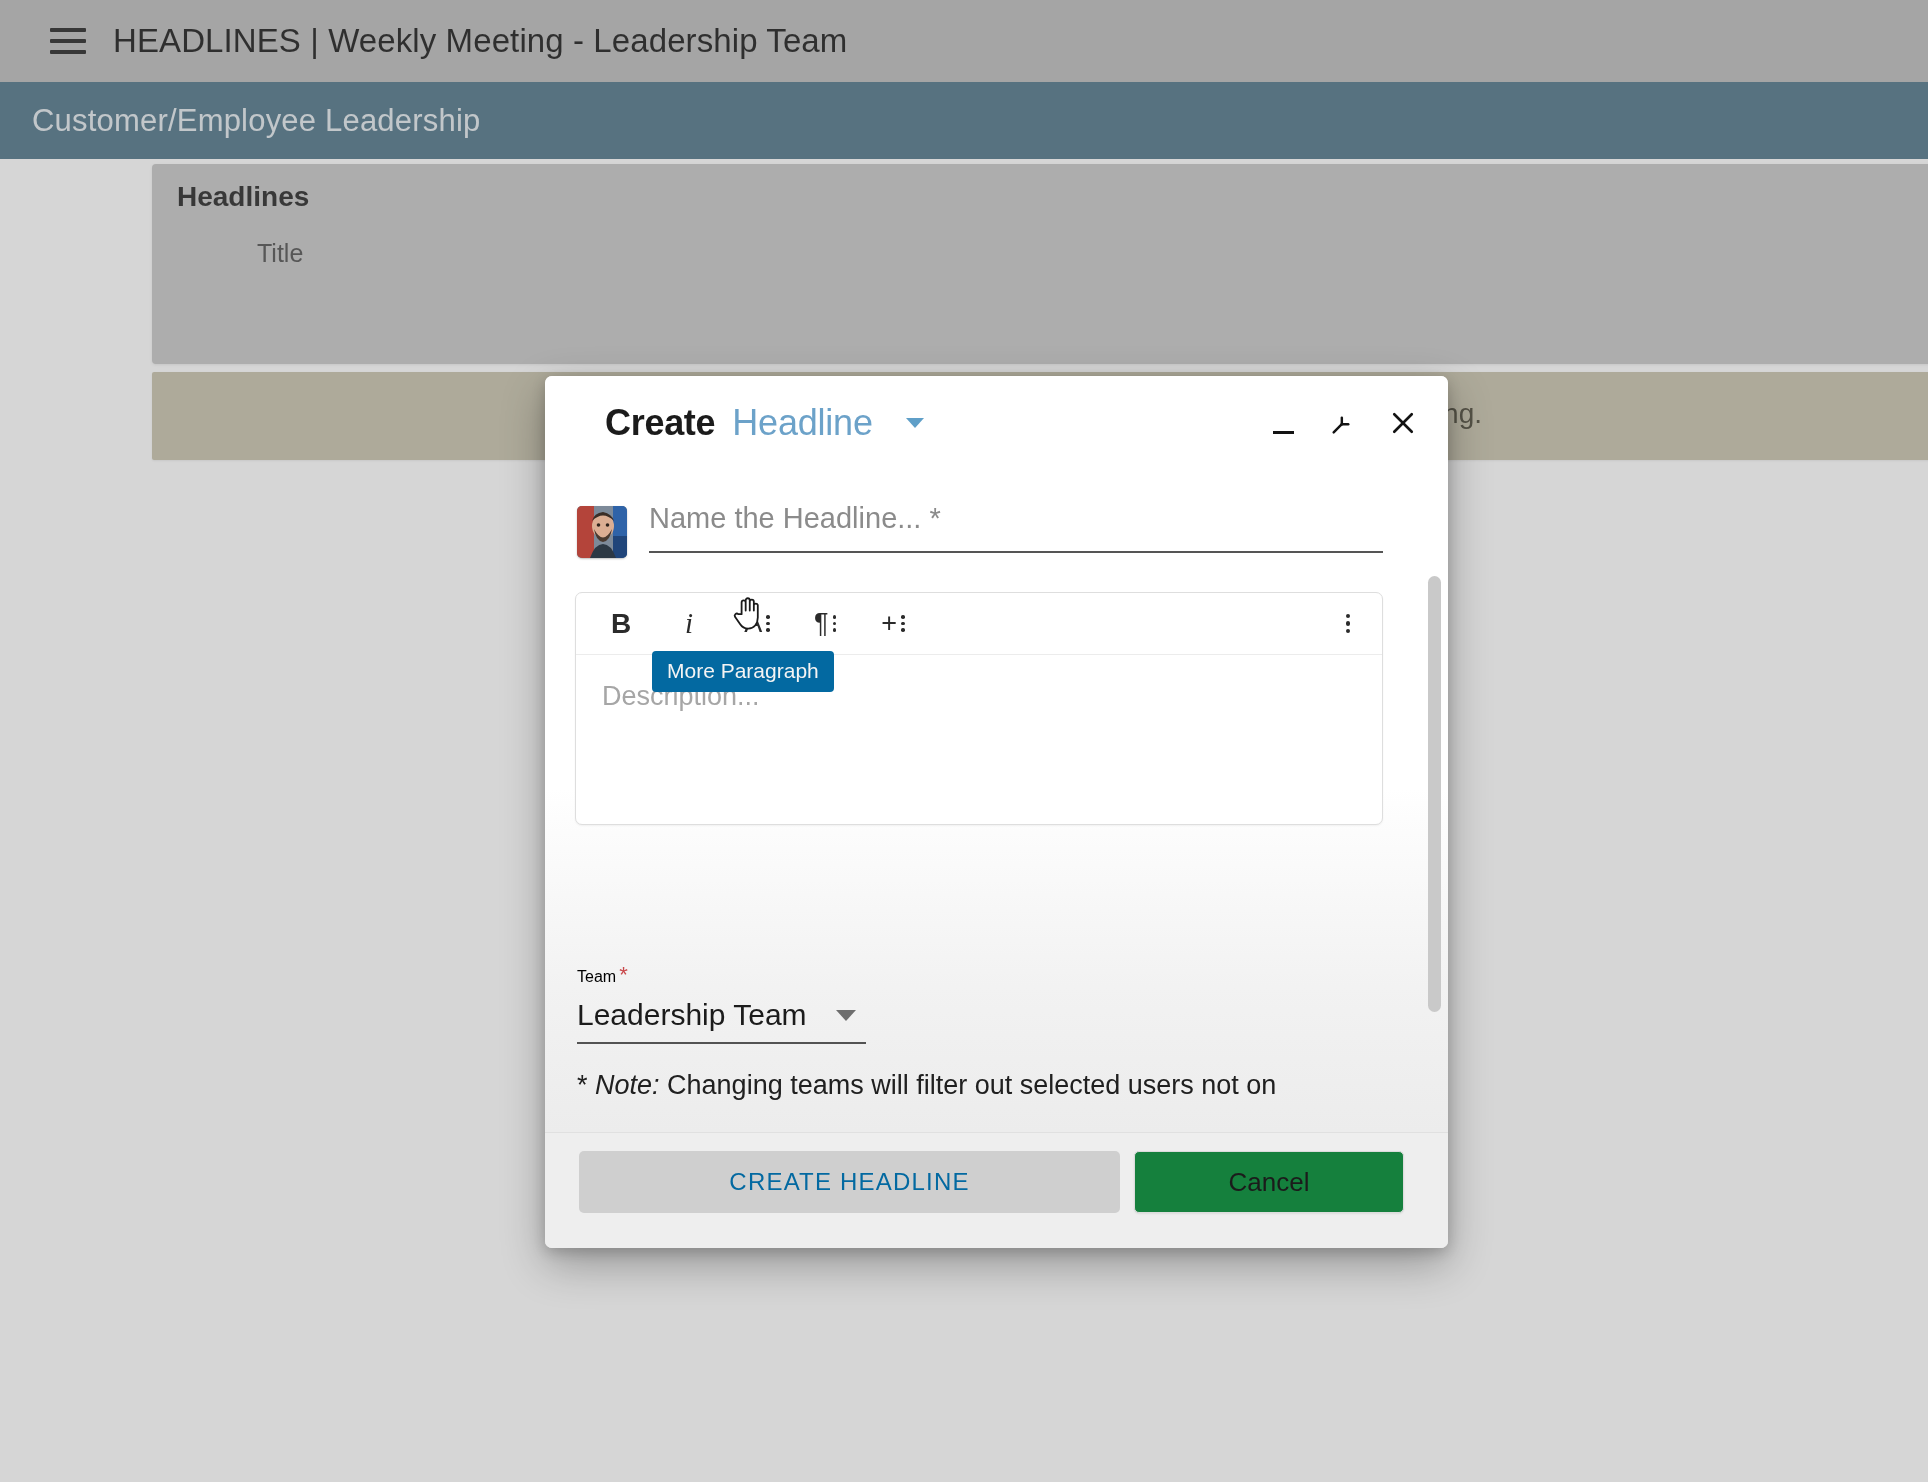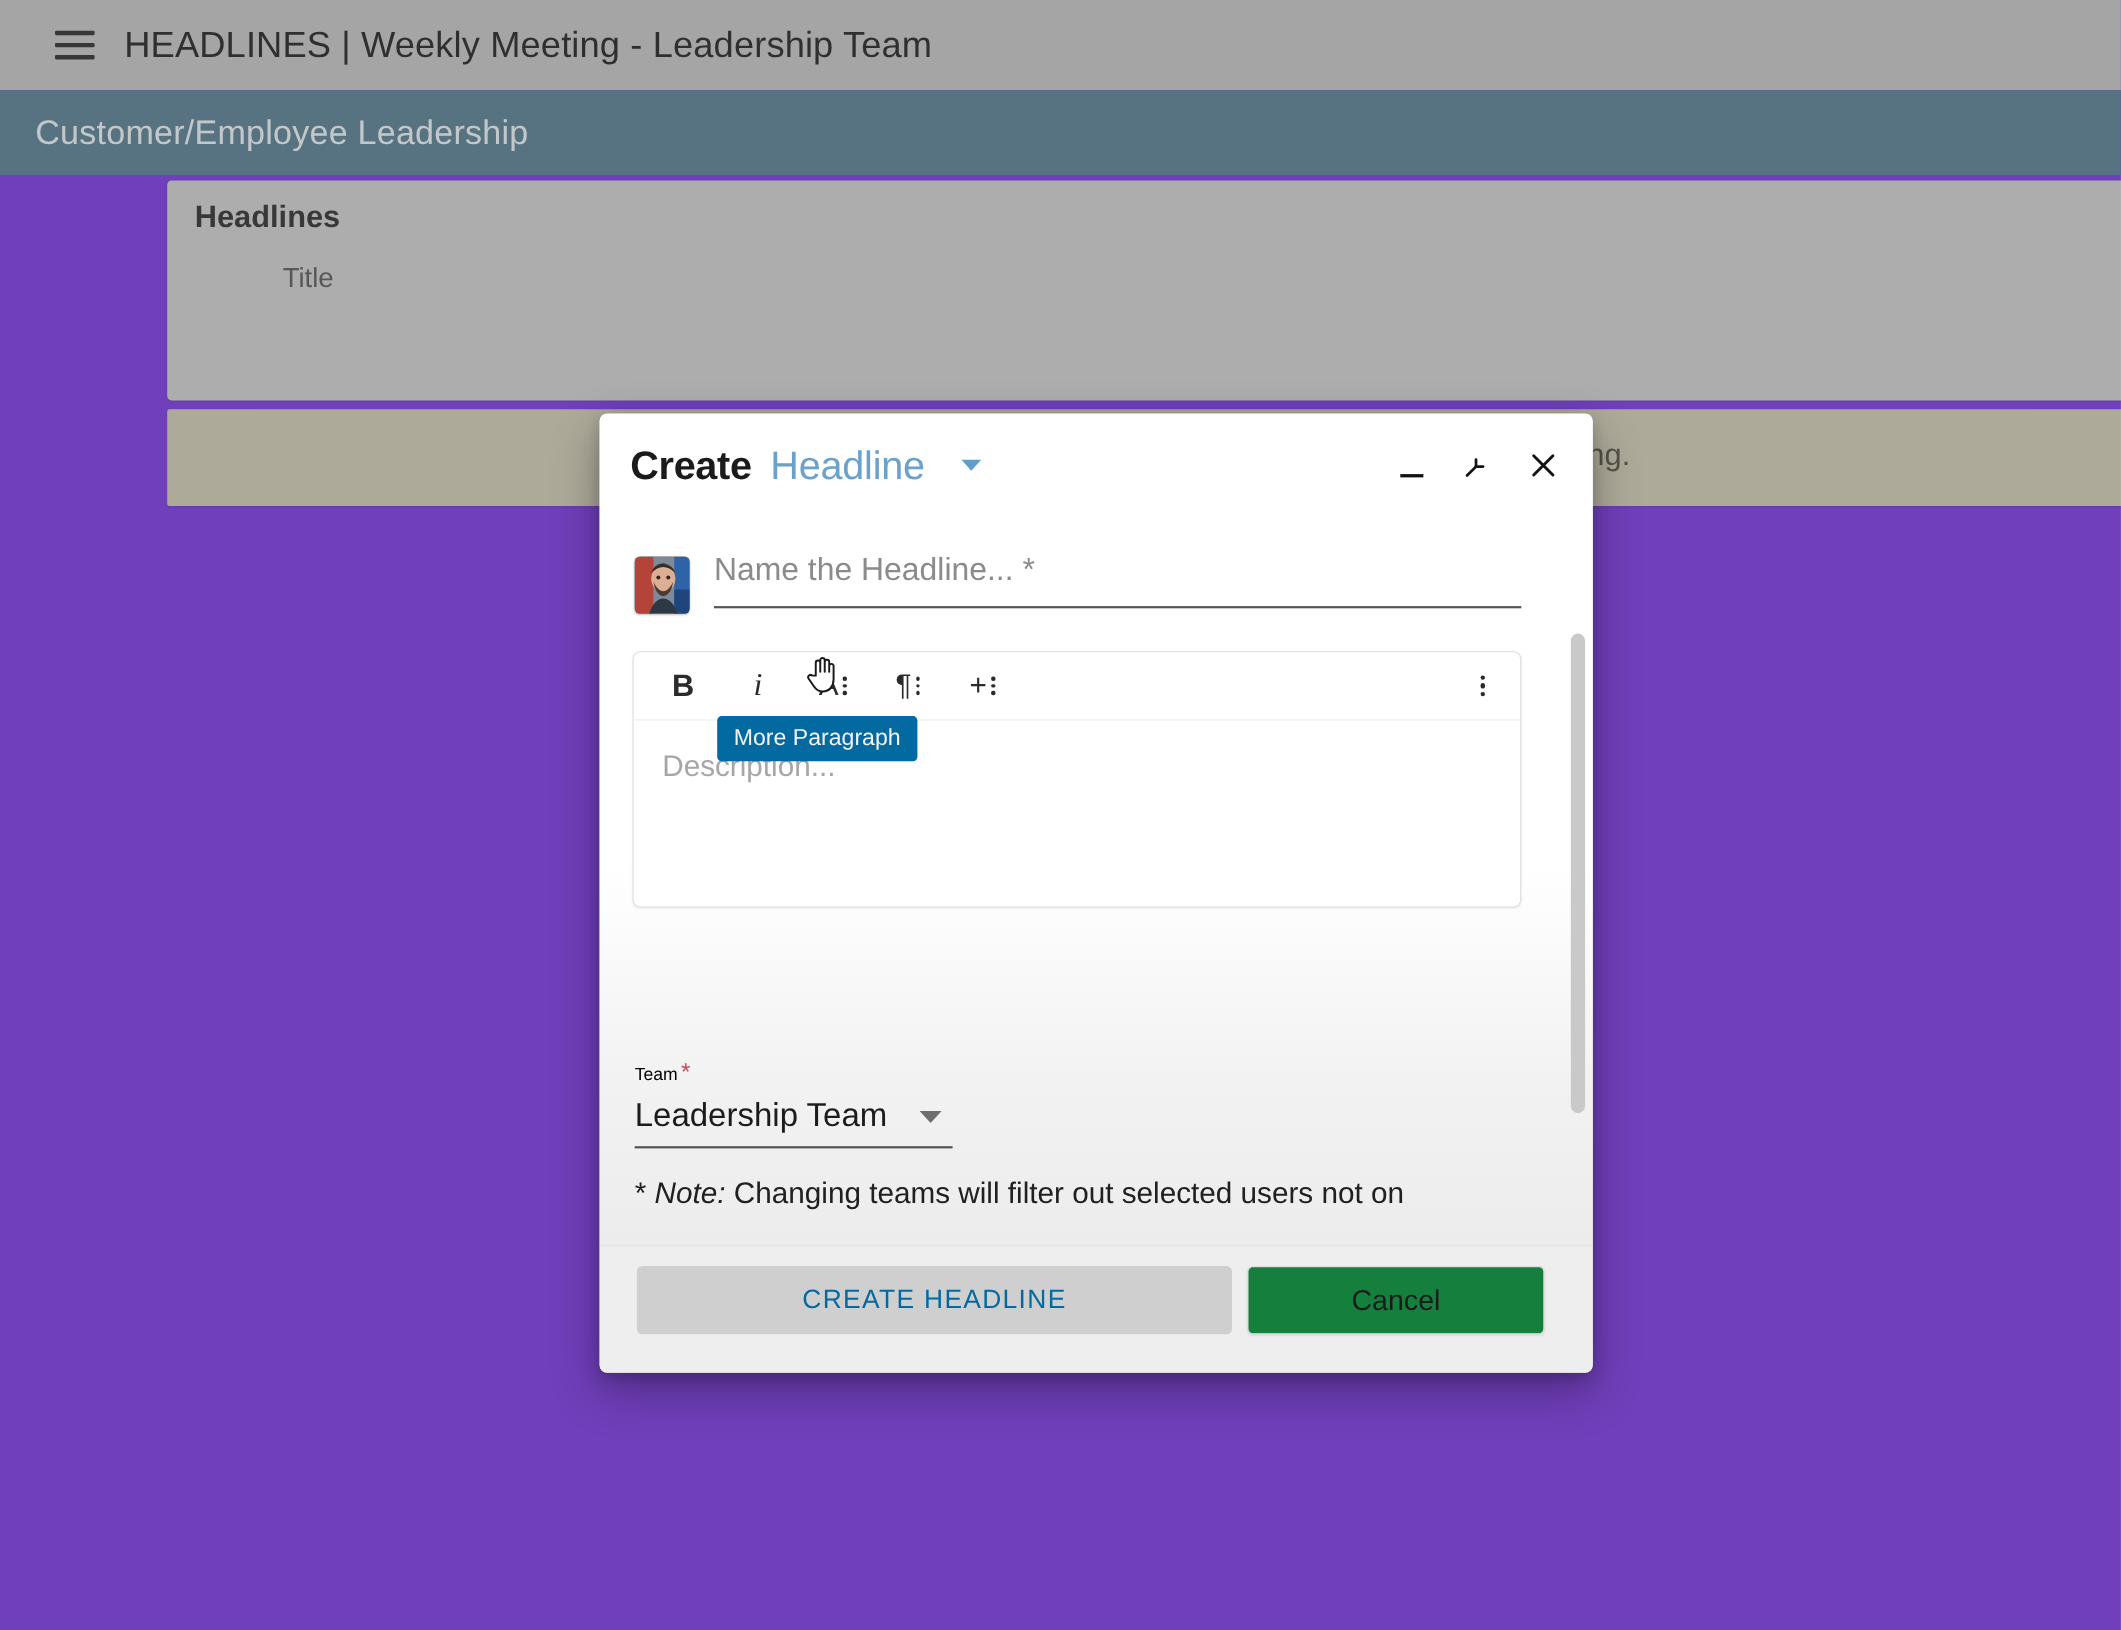--- a/index.html
+++ b/index.html
@@ -8,21 +8,21 @@
     height: 1482px;
     overflow: hidden;
     font-family: "Liberation Sans", sans-serif;
     background: #b4b4b4;
   }
 
   
   #app-root {
     position: absolute;
     inset: 0;
-    background: #6d28d9;
+    background: #ffffff;
   }
 
   #top-bar {
     position: absolute;
     top: 0; left: 0;
     width: 1928px;
     height: 82px;
     background: #b9b9b9;
     display: flex;
     align-items: center;
@@ -141,20 +141,21 @@
   #modal-title-group {
     display: flex;
     align-items: baseline;
     gap: 17px;
   }
   #modal-title-create {
     font-size: 36px;
     font-weight: 700;
     color: #1b1b1b;
     letter-spacing: -0.3px;
+    margin-left: 32px;
   }
   #modal-title-entity {
     font-size: 36px;
     font-weight: 400;
     color: #6ca2c9;
     letter-spacing: -0.2px;
   }
   #entity-caret {
     margin-left: 16px;
     width: 0; height: 0;

